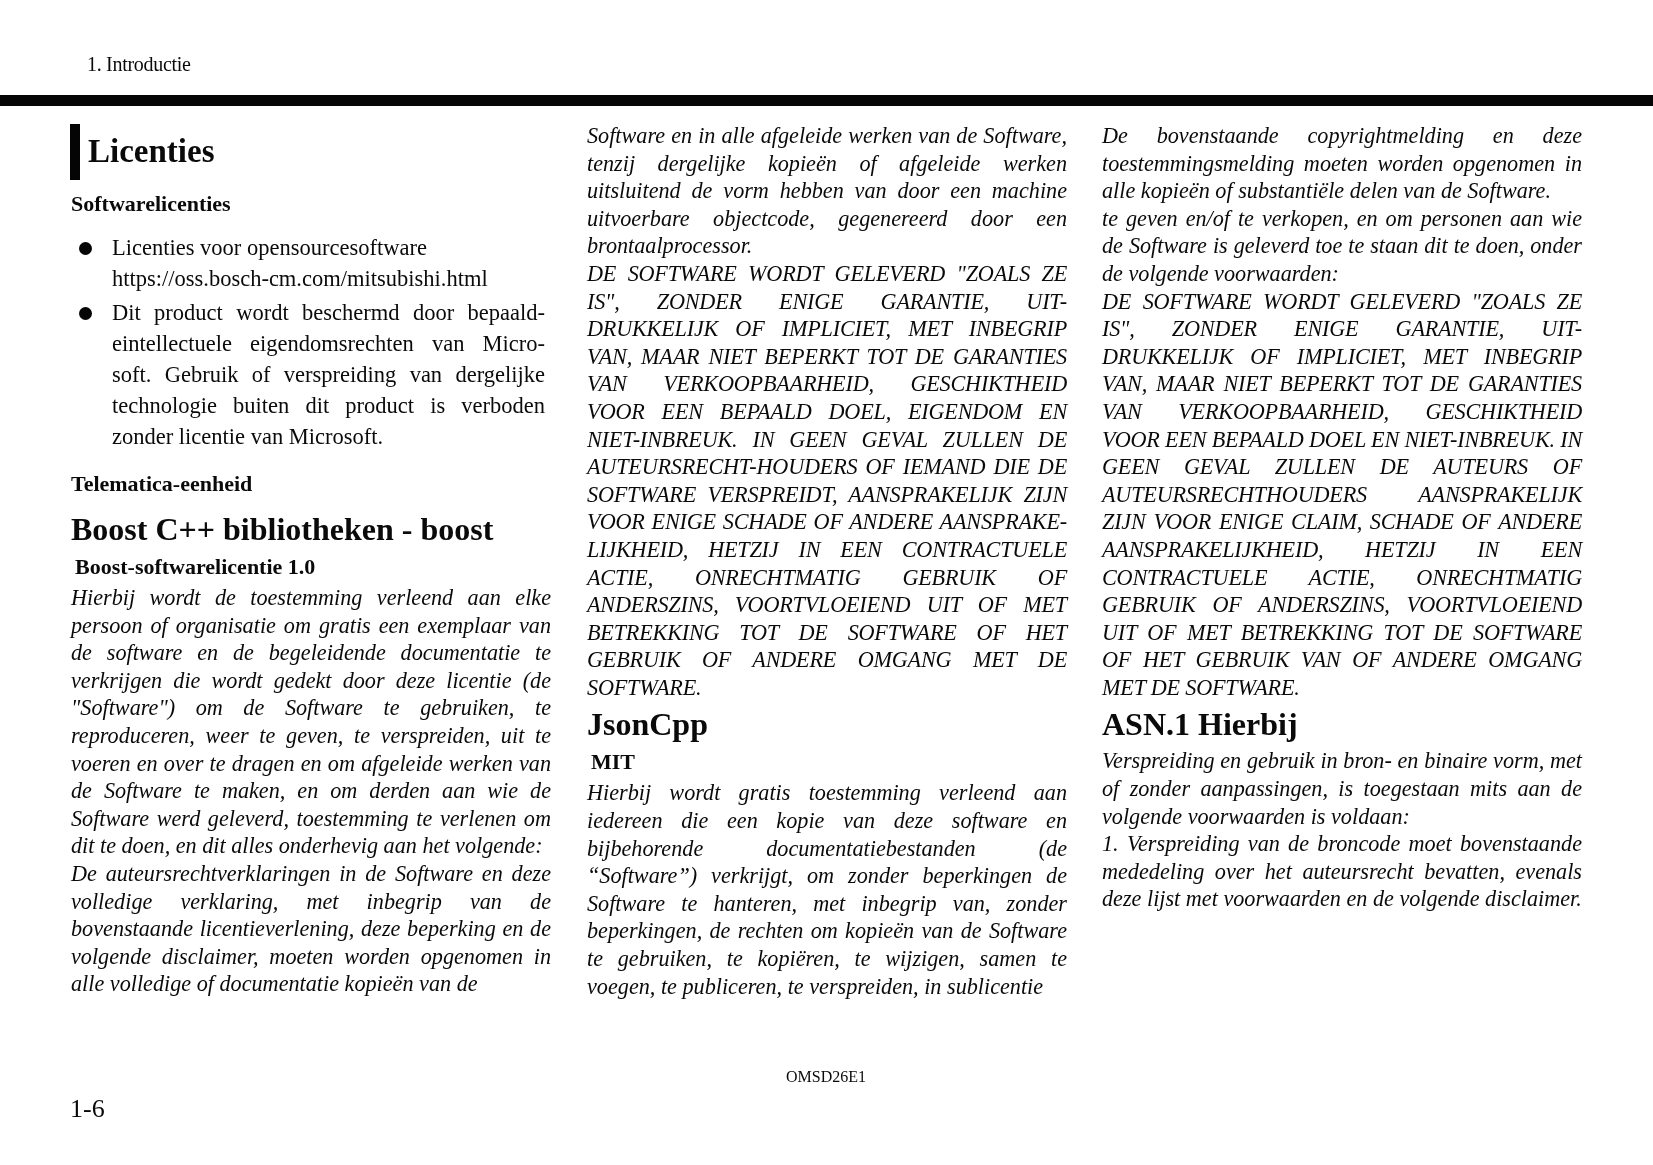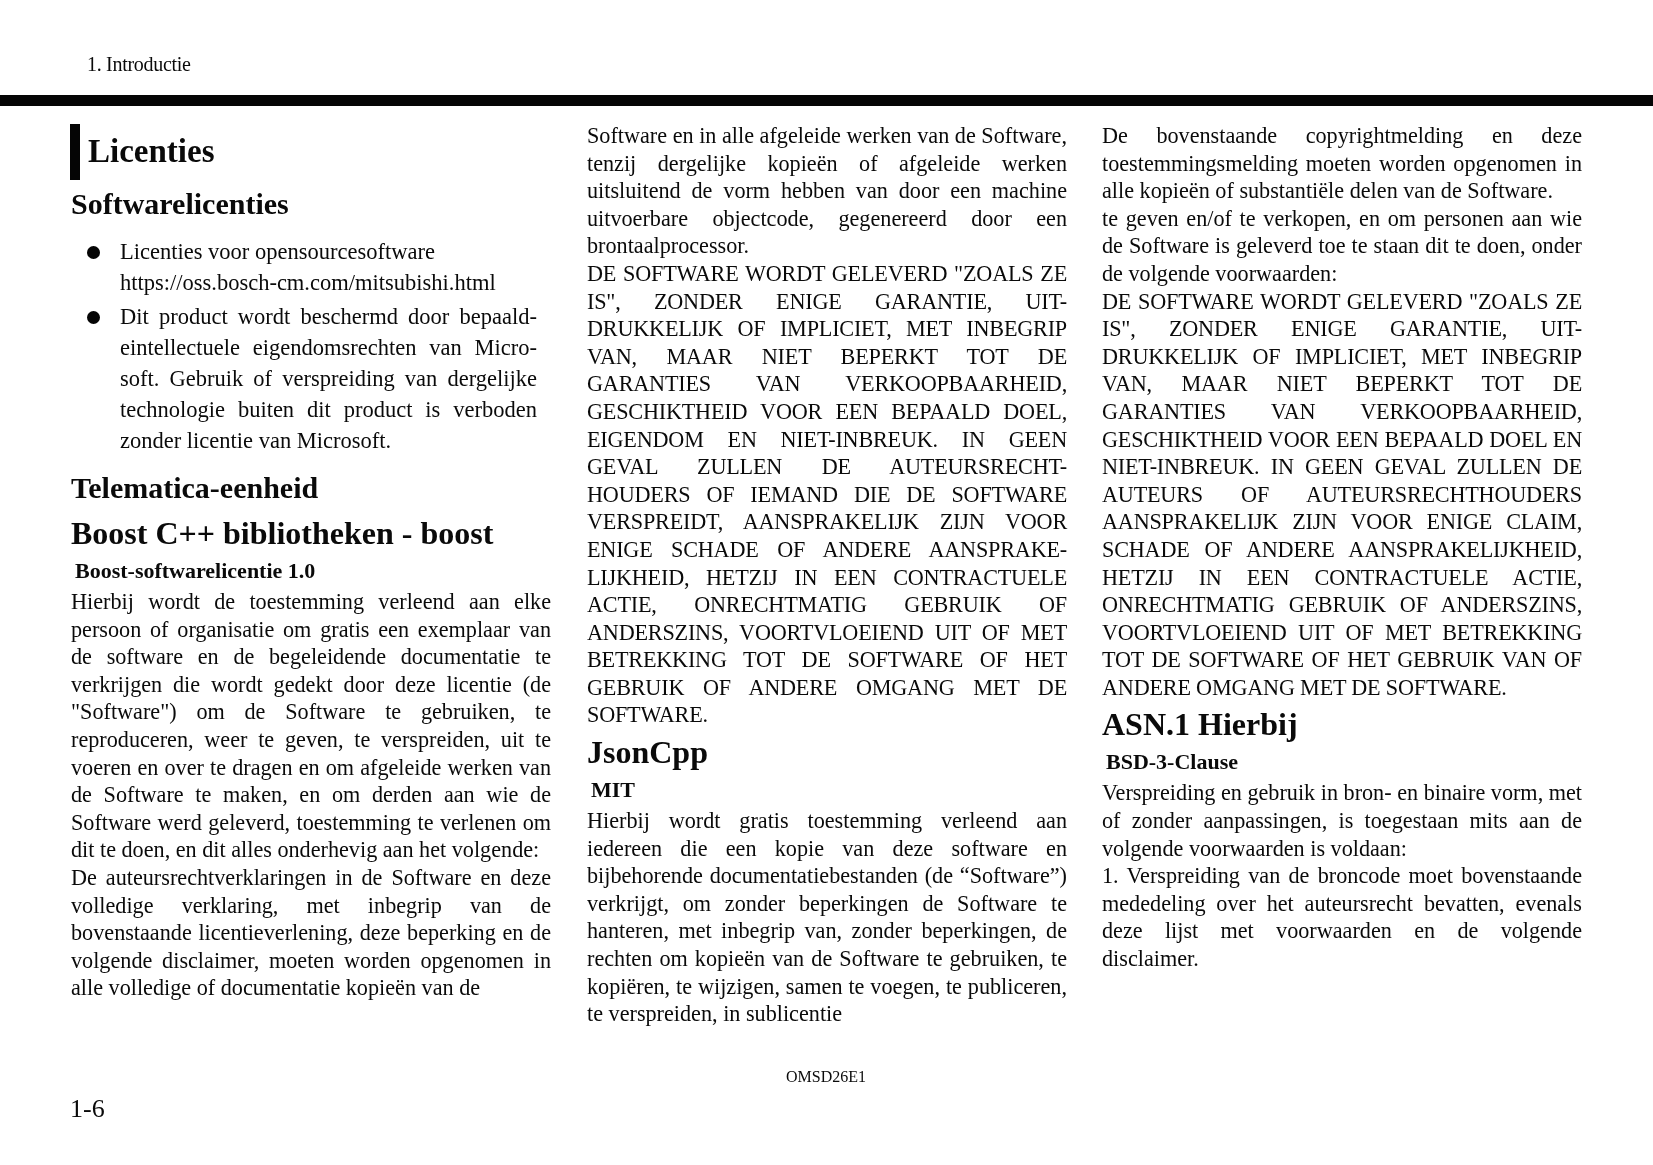--- a/index.html
+++ b/index.html
@@ -53,21 +53,21 @@
     height: 56px;
   }
   .section-title .bar {
     display: inline-block;
     width: 10px;
     height: 56px;
     background: #050505;
     margin-right: 8px;
   }
   .h2 {
-    font-size: 30px;
+    font-size: 22px;
     font-weight: bold;
     line-height: 36px;
     margin: 6px 0 10px 0;
     text-align: left;
   }
   .h3 {
     font-size: 32px;
     font-weight: bold;
     line-height: 34px;
     margin: 8px 0 6px 0;
@@ -75,21 +75,21 @@
   }
   .h4 {
     font-size: 22px;
     font-weight: bold;
     line-height: 30px;
     margin: 2px 0 2px 4px;
     text-align: left;
   }
   .bullets {
     list-style: none;
-    margin: 14px;
+    margin: 6px;
     padding: 0;
   }
   .bullets li {
     position: relative;
     padding-left: 35px;
     font-size: 22.5px;
     line-height: 31px;
     margin-bottom: 3px;
   }
   .bullets li .dot {
@@ -99,21 +99,21 @@
     width: 13px;
     height: 13px;
     border-radius: 50%;
     background: #050505;
   }
   .bullets .line { display: block; text-align: left; }
   .bullets .just { display: block; text-align: justify; }
   p {
     margin: 0;
   }
-  .para { text-align: justify; }
+  .para { text-align: justify; font-style: italic; }
   .caps { letter-spacing: -0.2px; }
 
   .page-number {
     position: absolute;
     left: 70px;
     top: 1094px;
     font-size: 26px;
   }
   .doc-code {
     position: absolute;
@@ -161,19 +161,18 @@
   <div class="h3" style="margin-top:6px;">JsonCpp</div>
   <div class="h4">MIT</div>
   <p class="para">Hierbij wordt gratis toestemming verleend aan iedereen die een kopie van deze software en bijbehorende documentatiebestanden (de “Software”) verkrijgt, om zonder beperkingen de Software te hanteren, met inbegrip van, zonder beperkingen, de rechten om kopieën van de Software te gebruiken, te kopiëren, te wijzigen, samen te voegen, te publiceren, te verspreiden, in sublicentie</p>
 </div>
 
 <div class="column col-3">
   <p class="para">De bovenstaande copyrightmelding en deze toestemmingsmelding moeten worden opgenomen in alle kopieën of substantiële delen van de Software.</p>
   <p class="para">te geven en/of te verkopen, en om personen aan wie de Software is geleverd toe te staan dit te doen, onder de volgende voorwaarden:</p>
   <p class="para caps">DE SOFTWARE WORDT GELEVERD "ZOALS ZE IS", ZONDER ENIGE GARANTIE, UIT-DRUKKELIJK OF IMPLICIET, MET INBEGRIP VAN, MAAR NIET BEPERKT TOT DE GARANTIES VAN VERKOOPBAARHEID, GESCHIKTHEID VOOR EEN BEPAALD DOEL EN NIET-INBREUK. IN GEEN GEVAL ZULLEN DE AUTEURS OF AUTEURSRECHTHOUDERS AANSPRAKELIJK ZIJN VOOR ENIGE CLAIM, SCHADE OF ANDERE AANSPRAKELIJKHEID, HETZIJ IN EEN CONTRACTUELE ACTIE, ONRECHTMATIG GEBRUIK OF ANDERSZINS, VOORTVLOEIEND UIT OF MET BETREKKING TOT DE SOFTWARE OF HET GEBRUIK VAN OF ANDERE OMGANG MET DE SOFTWARE.</p>
   <div class="h3" style="margin-top:6px;">ASN.1 Hierbij</div>
-  <div class="h4">BSD-3-Clause</div>
   <p class="para">Verspreiding en gebruik in bron- en binaire vorm, met of zonder aanpassingen, is toegestaan mits aan de volgende voorwaarden is voldaan:</p>
   <p class="para">1. Verspreiding van de broncode moet bovenstaande mededeling over het auteursrecht bevatten, evenals deze lijst met voorwaarden en de volgende disclaimer.</p>
 </div>
 
 <div class="page-number">1-6</div>
 <div class="doc-code">OMSD26E1</div>
 
 </body></html>

